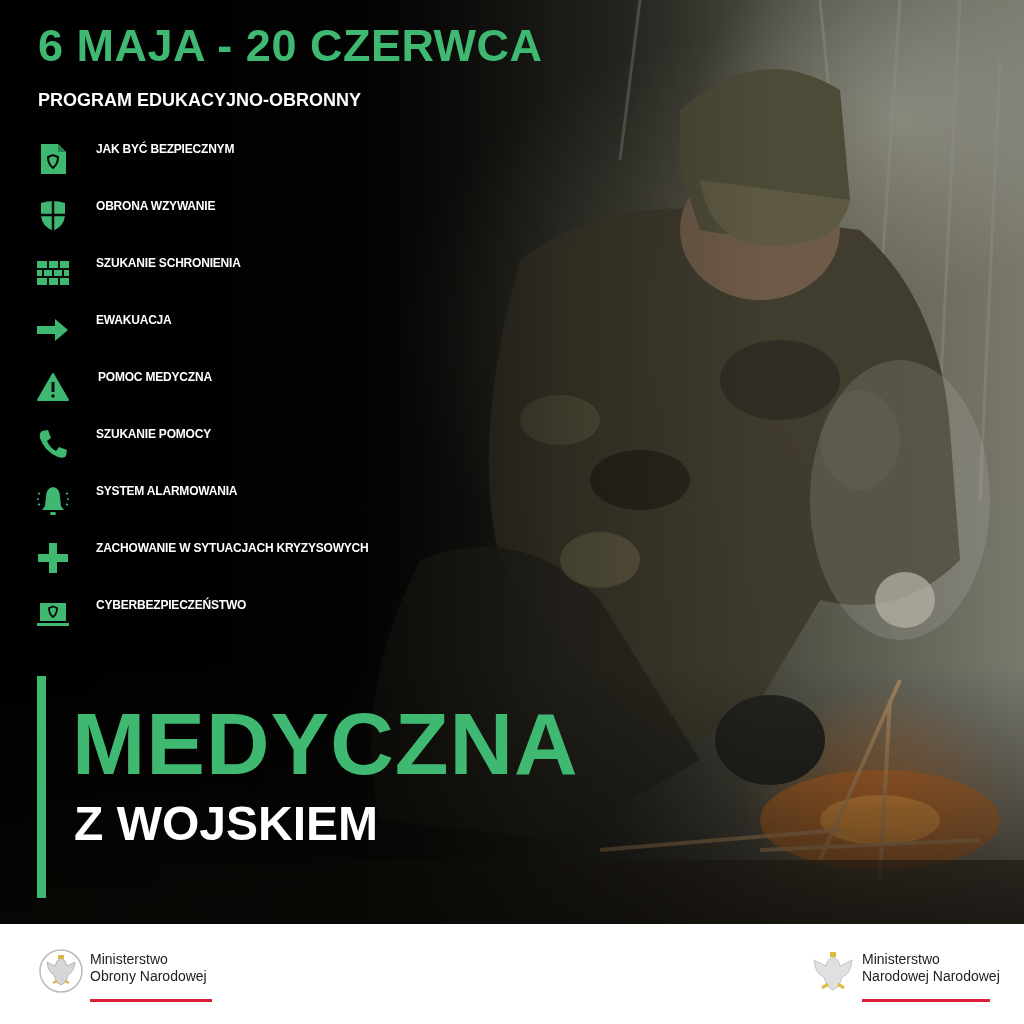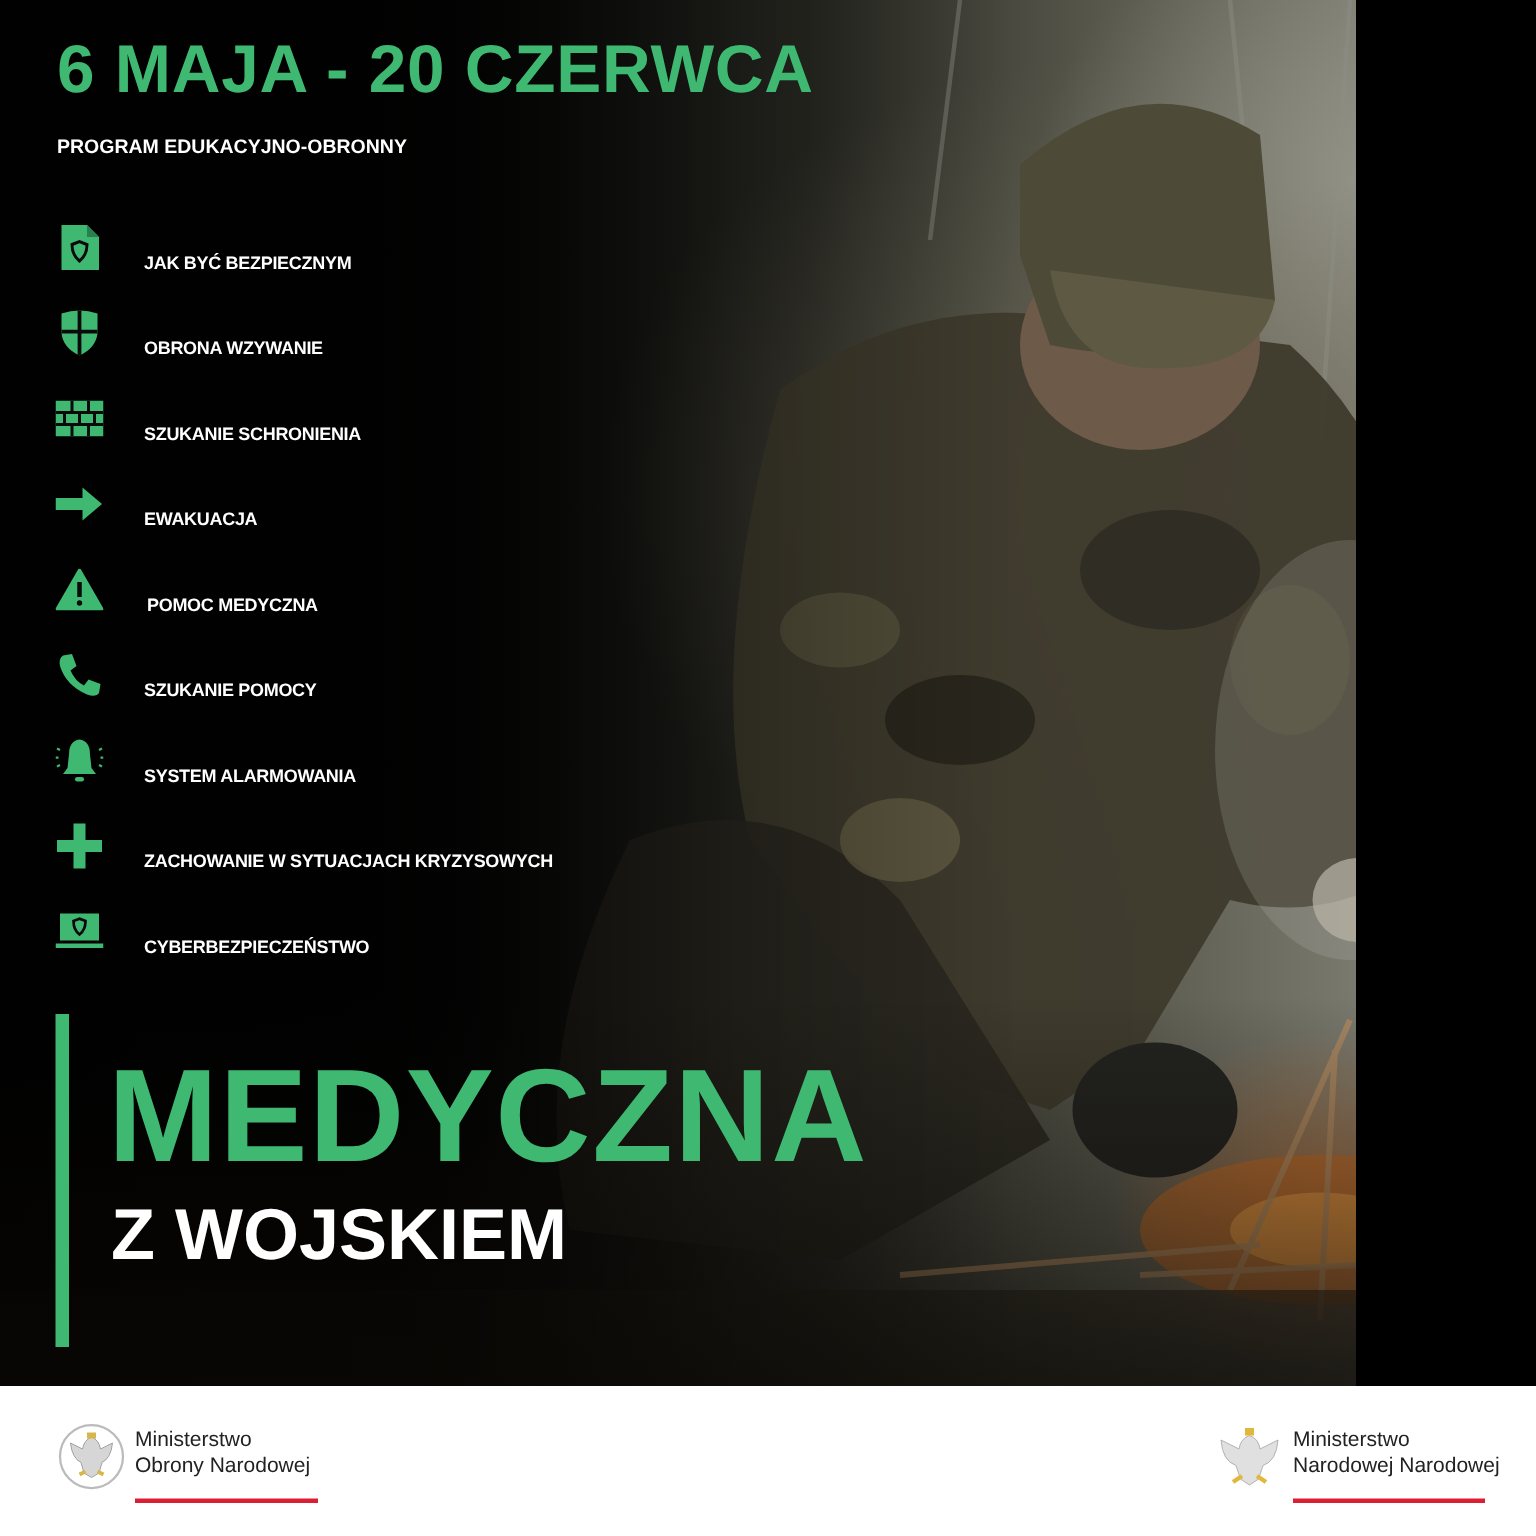--- a/index.html
+++ b/index.html
@@ -1,34 +1,34 @@
 <!DOCTYPE html>
 <html><head>
   <meta charset="utf-8">
   <style>
     * { margin:0; padding:0; box-sizing:border-box; }
     html, body { width:1024px; height:1024px; overflow:hidden; background:#000; }
     body { font-family: "Liberation Sans", "DejaVu Sans", sans-serif; position:relative; }
-    .poster { position:absolute; left:0; top:0; width:904px; height:924px; overflow:hidden;
+    .poster { position:absolute; left:0; top:0; width:1024px; height:924px; overflow:hidden;
       background:
         radial-gradient(ellipse 520px 420px at 760px 330px, rgba(120,115,95,0.55), rgba(0,0,0,0) 70%),
         radial-gradient(ellipse 300px 260px at 900px 120px, rgba(170,170,160,0.55), rgba(0,0,0,0) 70%),
         radial-gradient(ellipse 200px 160px at 880px 800px, rgba(200,110,40,0.55), rgba(0,0,0,0) 70%),
         linear-gradient(90deg, #050505 0%, #0b0b0a 35%, #2a2a24 60%, #55554a 80%, #7a796e 100%);
     }
     .photo { position:absolute; inset:0; }
     .shade { position:absolute; inset:0;
       background: linear-gradient(90deg, rgba(0,0,0,0.95) 0%, rgba(0,0,0,0.85) 30%, rgba(0,0,0,0.25) 55%, rgba(0,0,0,0) 75%); }
     .bottom-shade { position:absolute; left:0; right:0; bottom:0; height:260px;
       background: linear-gradient(0deg, rgba(10,8,5,0.7), rgba(0,0,0,0)); }
 
     .date { position:absolute; left:38px; top:20px; color:#3fb872; font-weight:bold; font-size:45px; letter-spacing:0.5px; }
-    .subtitle { position:absolute; left:38px; top:90px; color:#fff; font-weight:bold; font-size:13px; }
+    .subtitle { position:absolute; left:38px; top:90px; color:#fff; font-weight:bold; font-size:18px; }
     .topics { position:absolute; left:36px; top:142px; }
-    .topic { position:absolute; left:0; height:40px; display:flex; align-items:flex-end; width:420px; }
+    .topic { position:absolute; left:0; height:40px; display:flex; align-items:flex-start; width:420px; }
     .topic .ic { width:34px; height:34px; display:flex; align-items:center; justify-content:center; }
     .topic .lbl { position:absolute; left:60px; color:#fff; font-weight:bold; font-size:12px; letter-spacing:-0.2px; }
 
     .bar { position:absolute; left:37px; top:676px; width:9px; height:222px; background:#3fb872; }
     .title1 { position:absolute; left:72px; top:700px; color:#3fb872; font-weight:bold; font-size:88px; letter-spacing:1px; line-height:1; }
     .title2 { position:absolute; left:74px; top:800px; color:#fff; font-weight:bold; font-size:48px; line-height:1;text-align:center; }
 
     .footer { position:absolute; left:0; top:924px; width:1024px; height:120px; background:#fff; }
     .logo { position:absolute; display:flex; align-items:flex-start; }
     .logo .txt { font-size:14px; color:#222; line-height:17px; margin-left:6px; margin-top:3px; }

